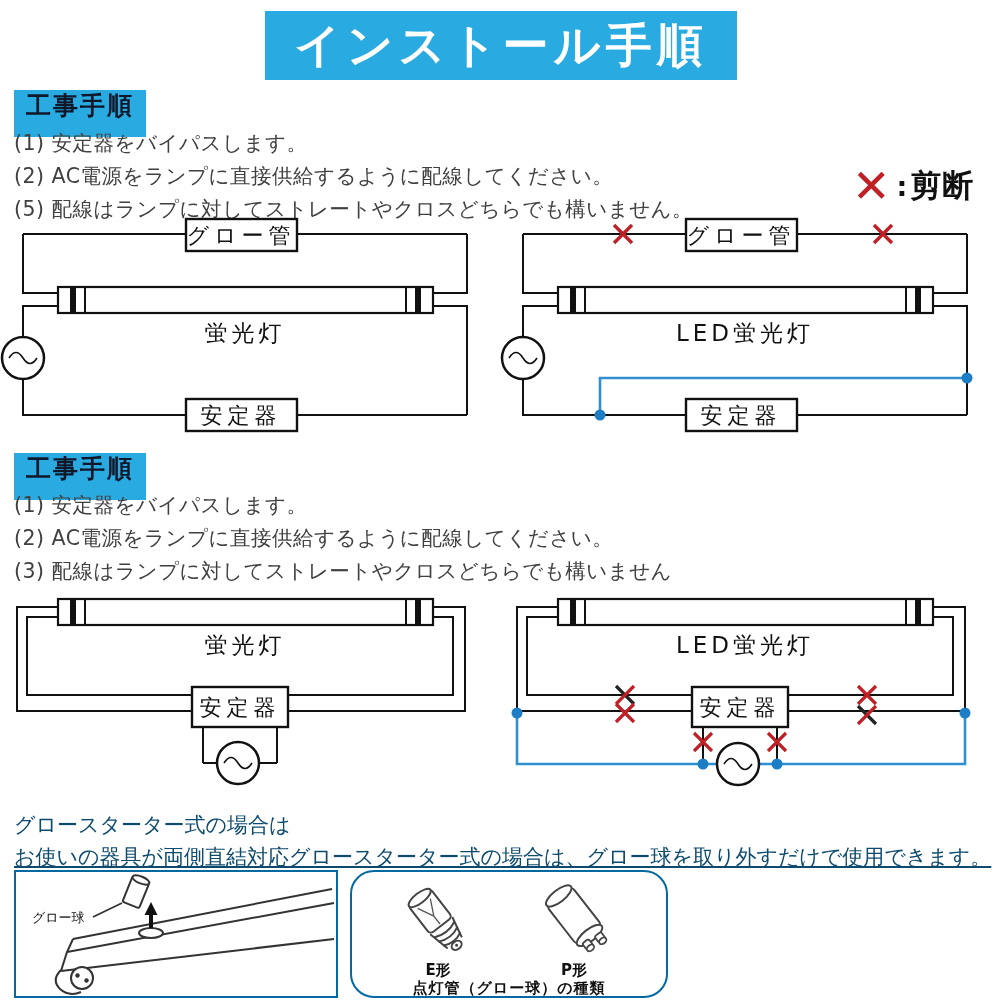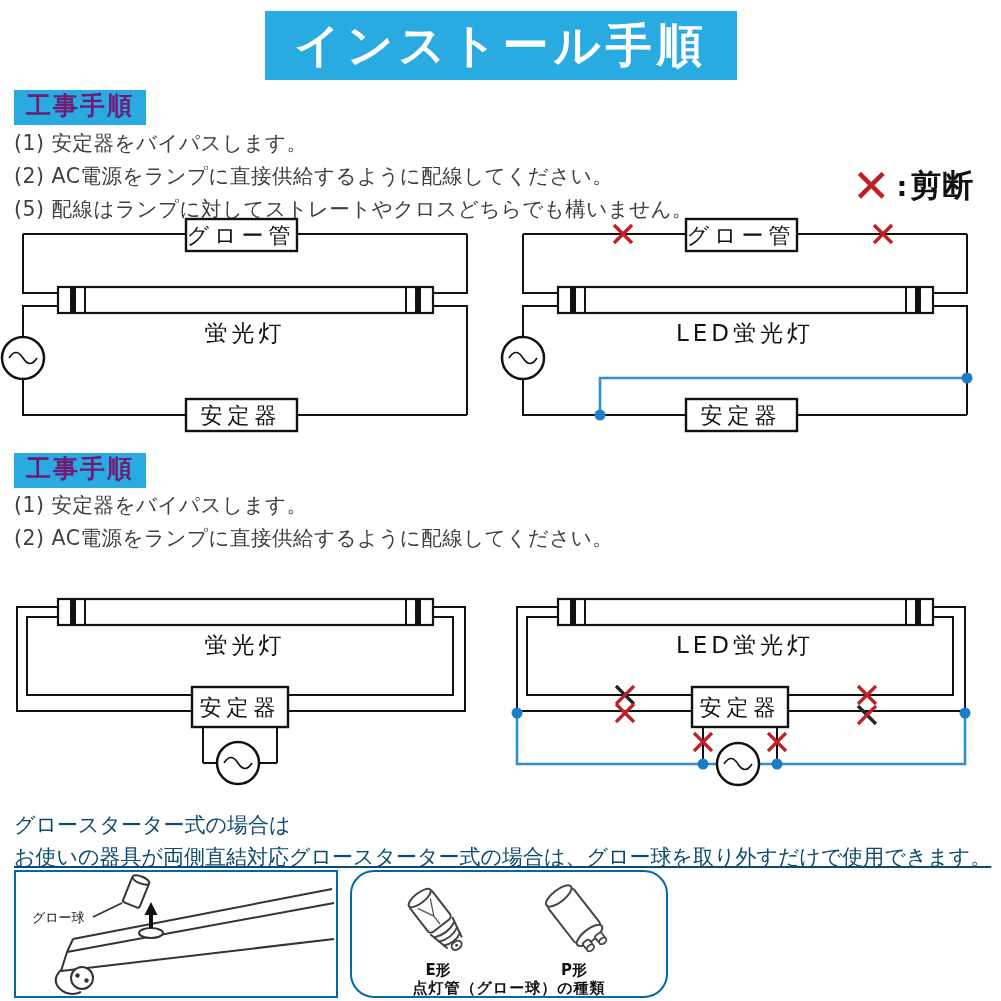--- a/index.html
+++ b/index.html
@@ -2,22 +2,22 @@
 <html><head>
 <meta charset="utf-8">
 <style>
   html,body{margin:0;padding:0;background:#fff;}
   .canvas{position:relative;width:1001px;height:1001px;background:#ffffff;overflow:hidden;
           font-family:"DejaVu Sans","Liberation Sans",sans-serif;color:#111;}
   .abs{position:absolute;}
   .title-banner{left:265px;top:11px;width:472px;height:69px;background:#29abe2;color:#fff;
                 display:flex;align-items:center;justify-content:center;font-size:46px;
                 font-weight:700;letter-spacing:5px;}
-  .section-label{background:#29abe2;color:#701a75;font-weight:700;font-size:25px;
-                 padding:2px 12px 5px 12px;letter-spacing:2px;line-height:1.1;}
+  .section-label{background:#29abe2;color:#0f172a;font-weight:700;font-size:25px;
+                 padding:2px 12px 17px 12px;letter-spacing:2px;line-height:1.1;}
   .steps{font-size:20.5px;font-weight:500;line-height:33px;color:#404040;letter-spacing:0.5px;}
   .legend{display:flex;align-items:center;}
   .legend .x{color:#bf2026;font-size:46px;font-weight:700;line-height:1;}
   .legend .sep{font-size:27px;font-weight:700;margin:0 3px 0 6px;color:#111;}
   .legend .lbl{font-size:31px;font-weight:700;color:#111;letter-spacing:1px;}
   .note-line{font-size:21px;color:#0c4a6e;letter-spacing:0;}
   .panel{border:2px solid #0369a1;background:#fff;}
   svg{display:block;}
   svg text{font-family:"DejaVu Sans","Liberation Sans",sans-serif;fill:#111;}
   .boxlabel{font-size:22px;letter-spacing:5px;}
@@ -108,20 +108,21 @@
     <g stroke="#bf2026" stroke-width="3.4">
       <path d="M114,10 L132,28 M132,10 L114,28"></path>
       <path d="M374,10 L392,28 M392,10 L374,28"></path>
     </g>
   </svg>
 
   <div class="abs section-label" style="left:14px;top:453px;">工事手順</div>
   <div class="abs steps" style="left:14px;top:489px;">
     <div>(1) 安定器をバイパスします。</div>
     <div>(2) AC電源をランプに直接供給するように配線してください。</div>
+    <div>(3) 配線はランプに対してストレートやクロスどちらでも構いません</div>
   </div>
 
   <svg class="abs" style="left:0;top:580px;" width="500" height="222" viewBox="0 0 500 222">
     <g stroke="#111" stroke-width="2" fill="none">
       <path d="M58,27 H17 V131 H192"></path>
       <path d="M58,37 H27 V115 H192"></path>
       <path d="M288,131 H465 V27 H433"></path>
       <path d="M288,115 H453 V37 H433"></path>
       <path d="M203,147 V183 M277,147 V183 M203,183 H277"></path>
     </g>

